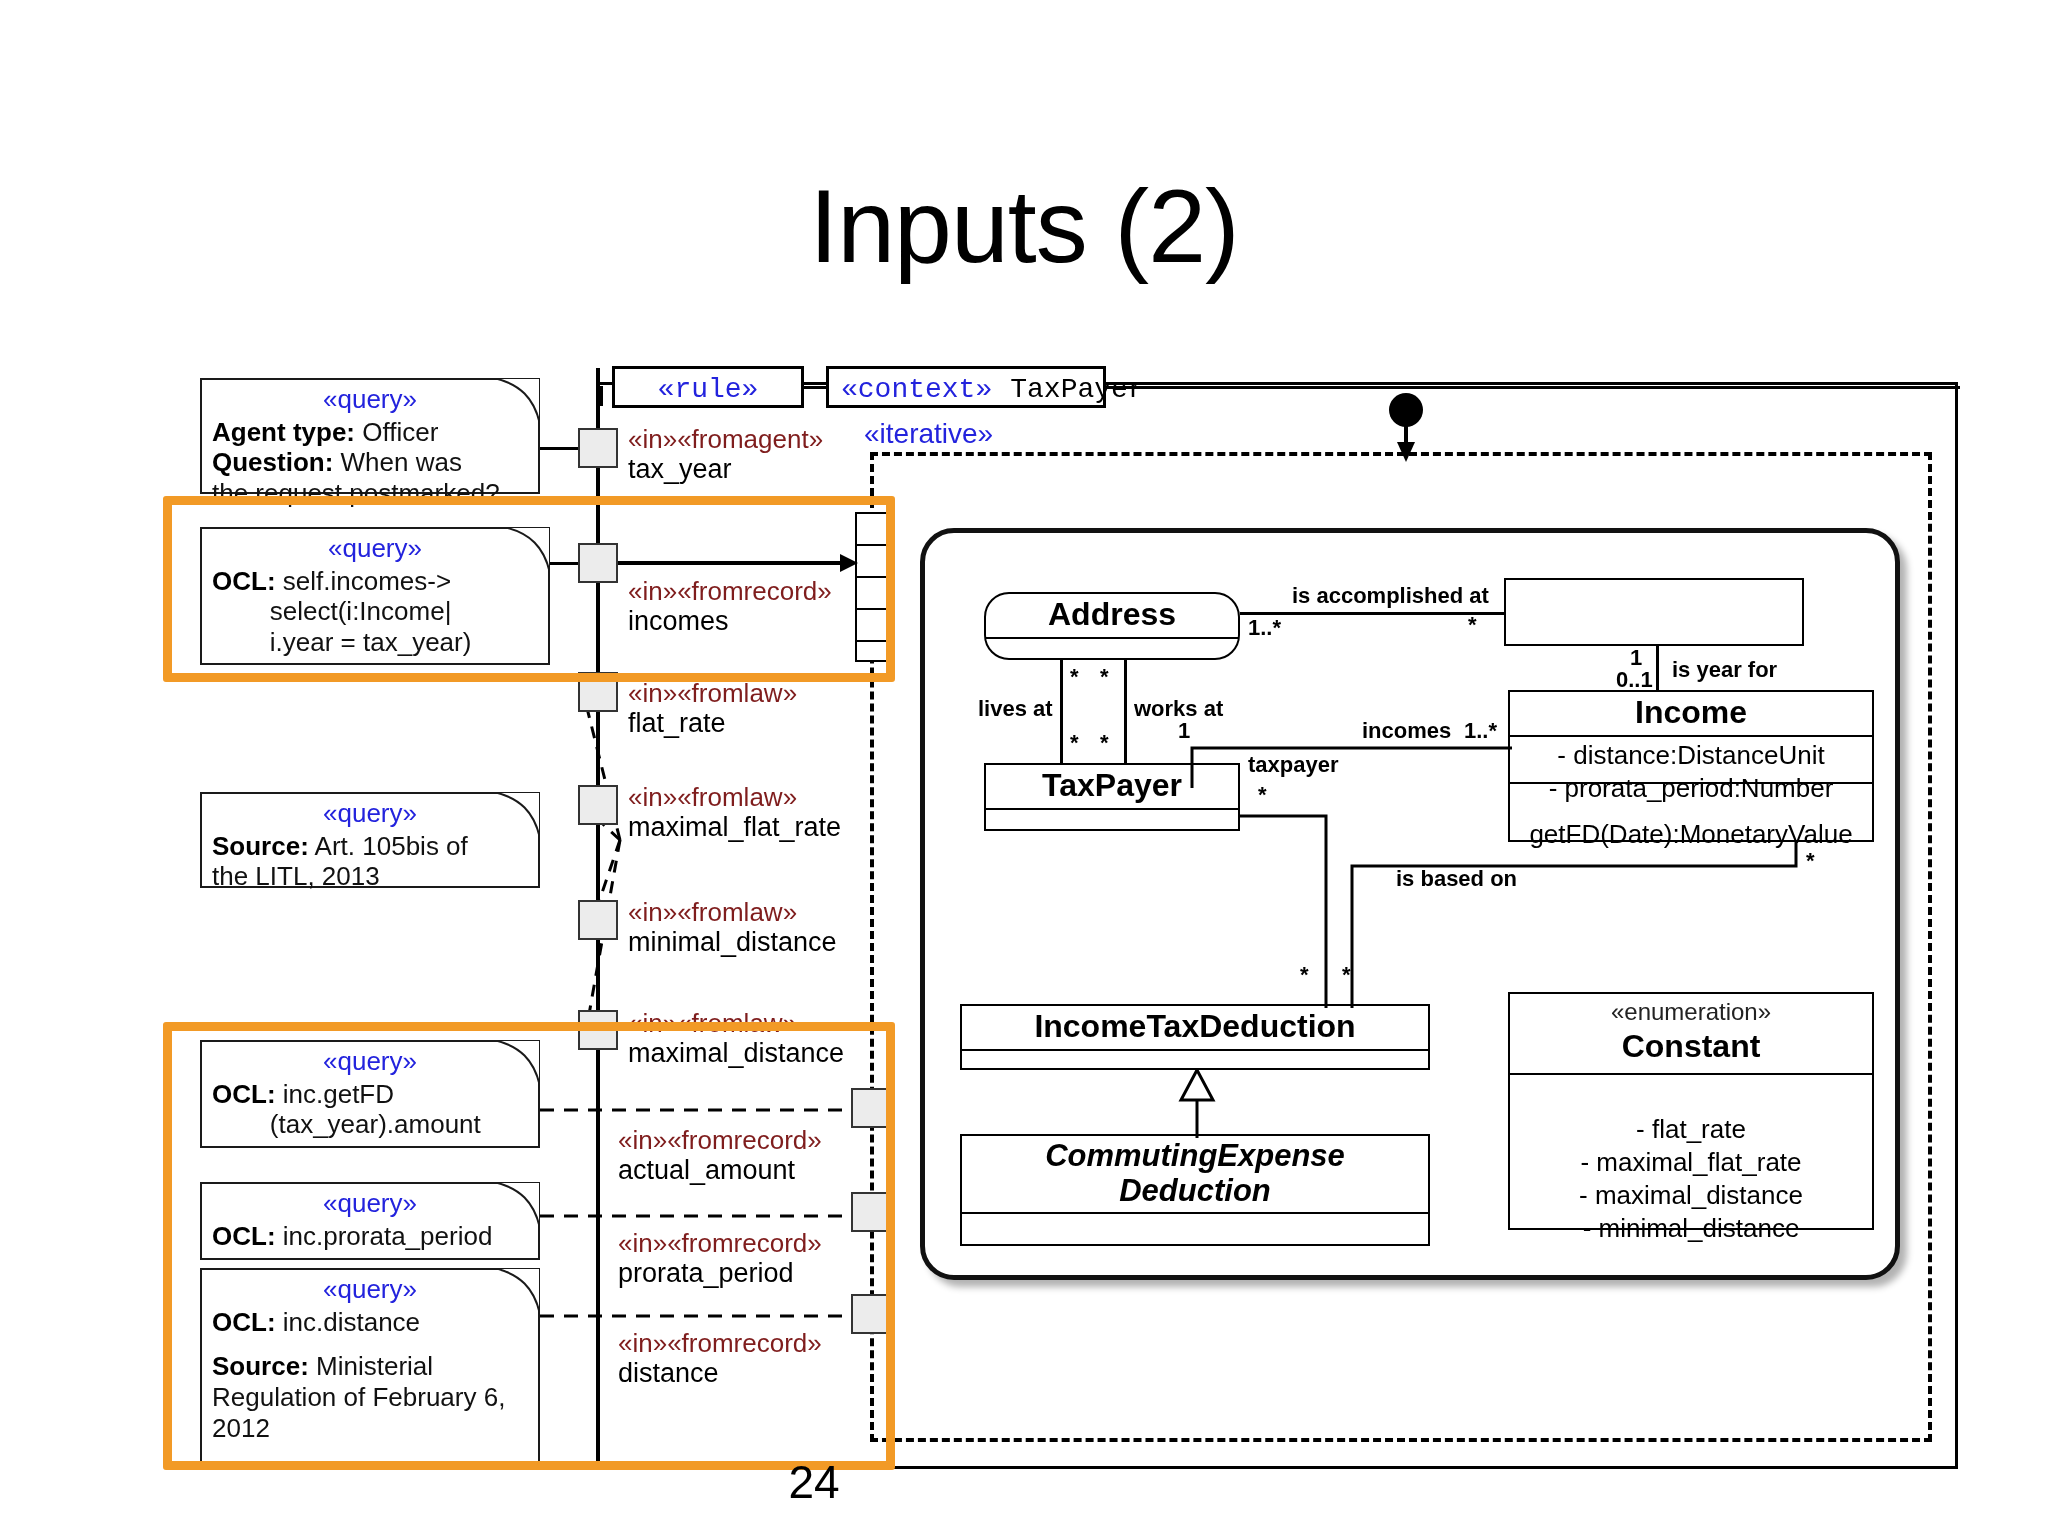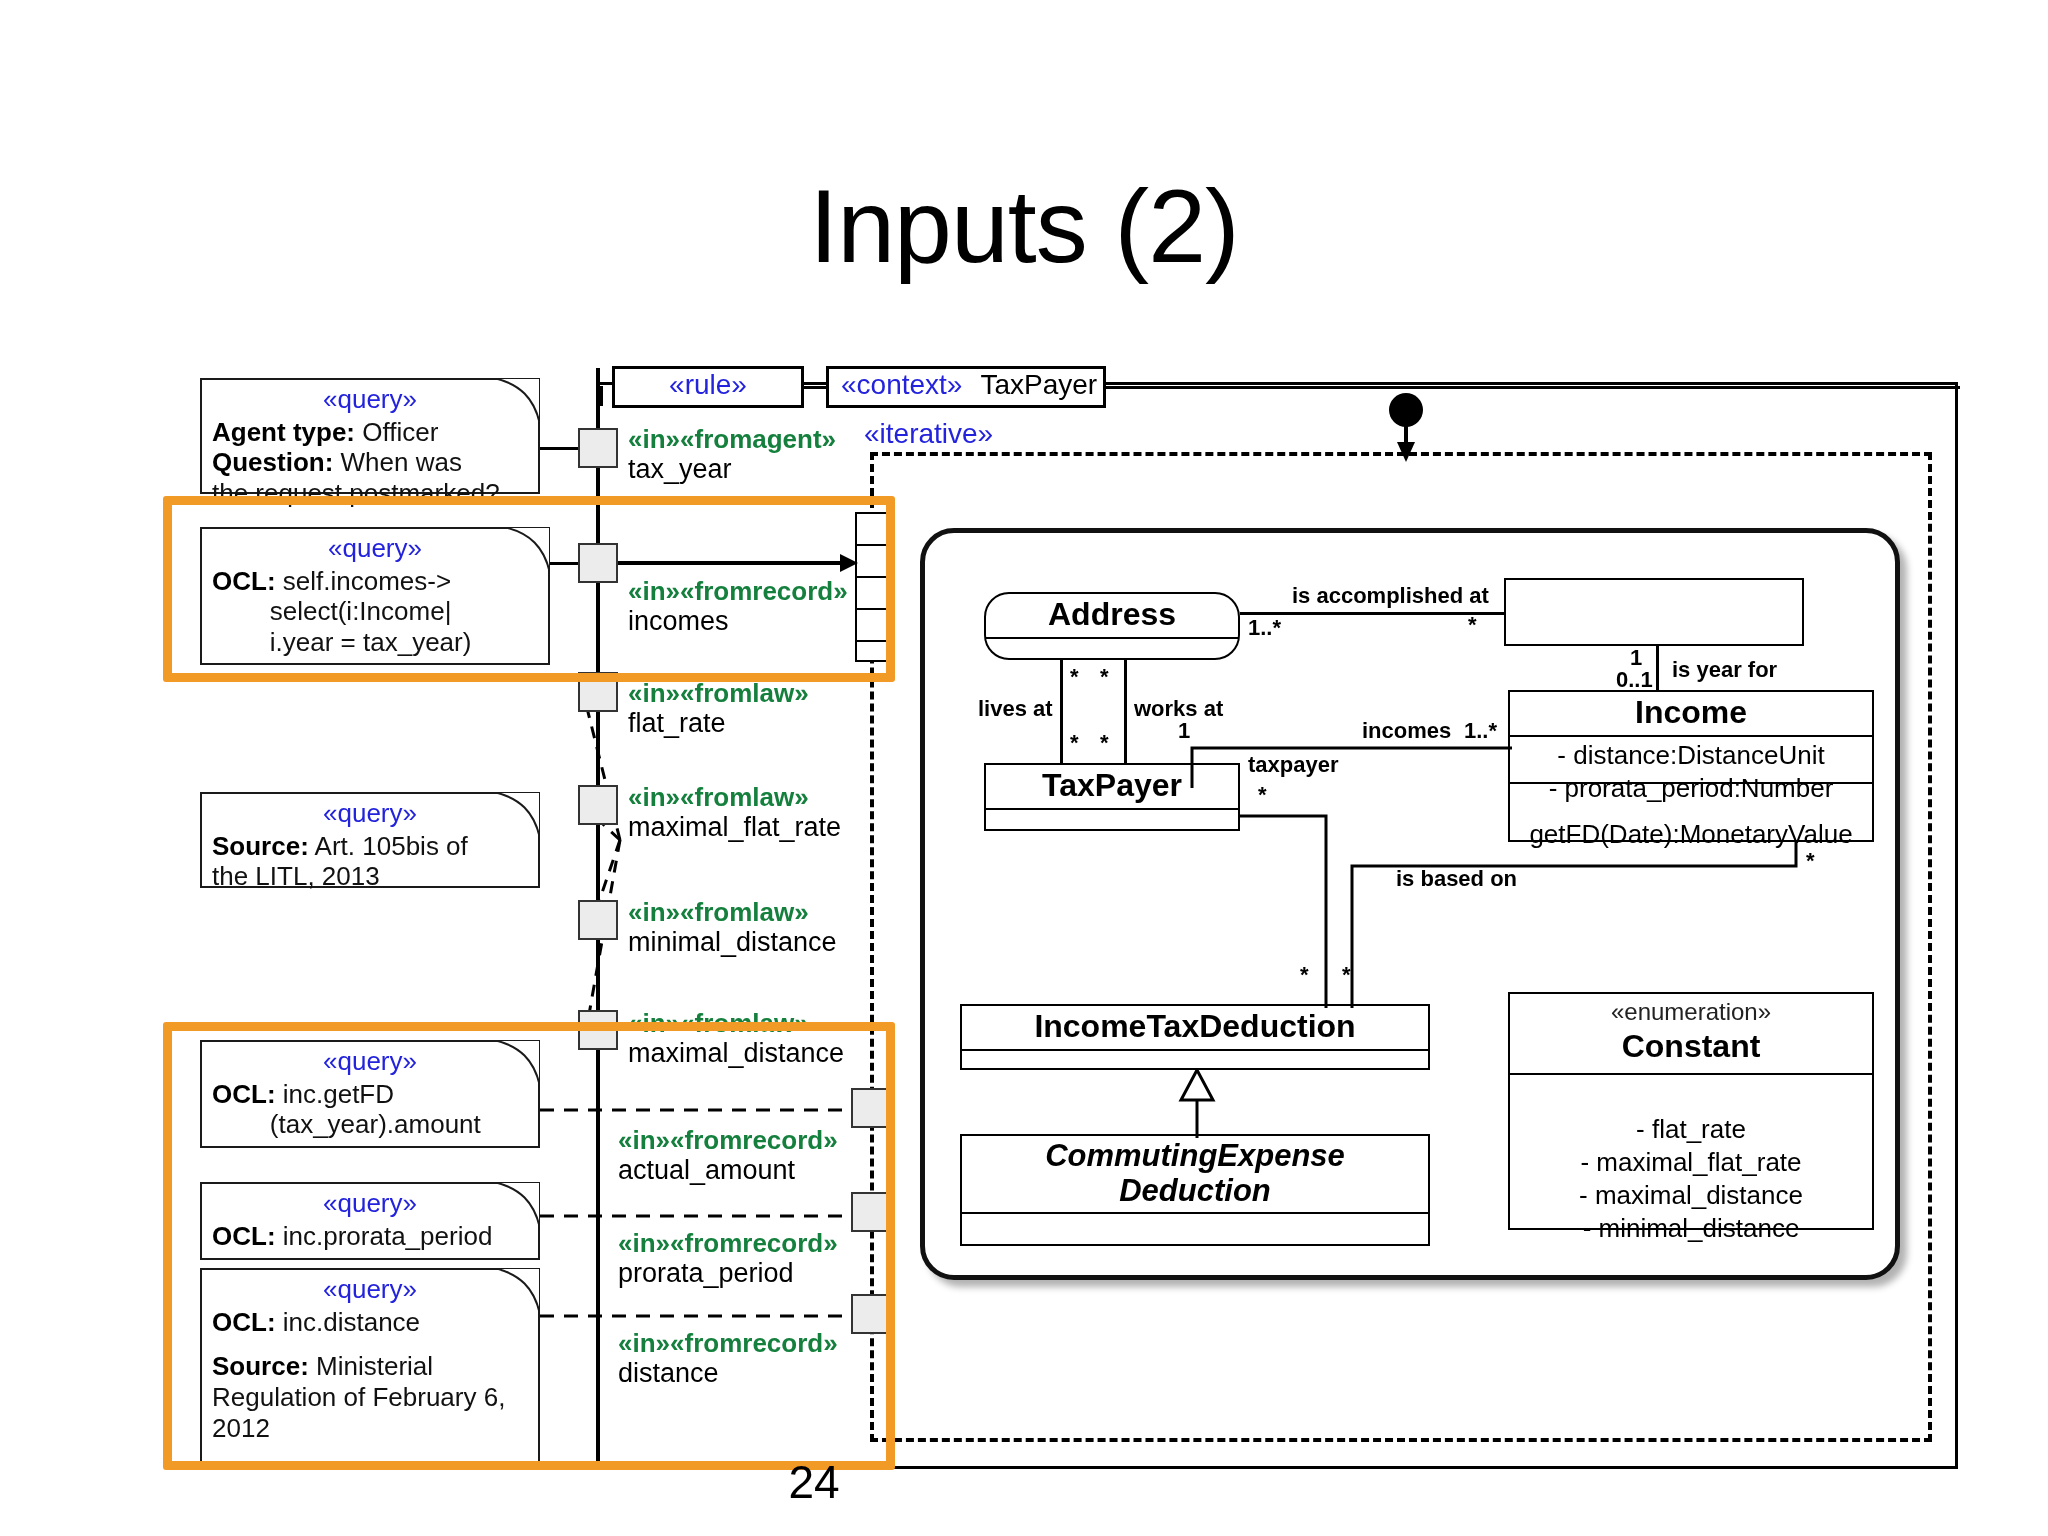--- a/index.html
+++ b/index.html
@@ -60,38 +60,39 @@
     overflow: hidden;
     pointer-events: none;
   }
   .fold svg { display:block; }
 
   
   .hdrbox {
     background: #fff;
     border: 3px solid #000;
     font-size: 28px;
-    display: flex; align-items: flex-start; justify-content: center;
+    display: flex; align-items: flex-end; justify-content: center;
     white-space: nowrap;
+    font-family: Liberation Mono, monospace;
   }
 
   
   .pin {
     background: #ececec;
     border: 2px solid #333;
   }
 
   
   .portlbl {
     font-size: 27px;
     line-height: 1.12;
     white-space: nowrap;
     color: #000;
   }
-  .portlbl .s { color: #15803d; font-size: 26px; font-weight: bold; }
+  .portlbl .s { color: #7f1d1d; font-size: 26px; }
 
   
   .uclass {
     background: #fff;
     border: 2px solid #000;
     display: flex; flex-direction: column;
   }
   .uclass .cname {
     font-weight: bold;
     font-size: 32px;

